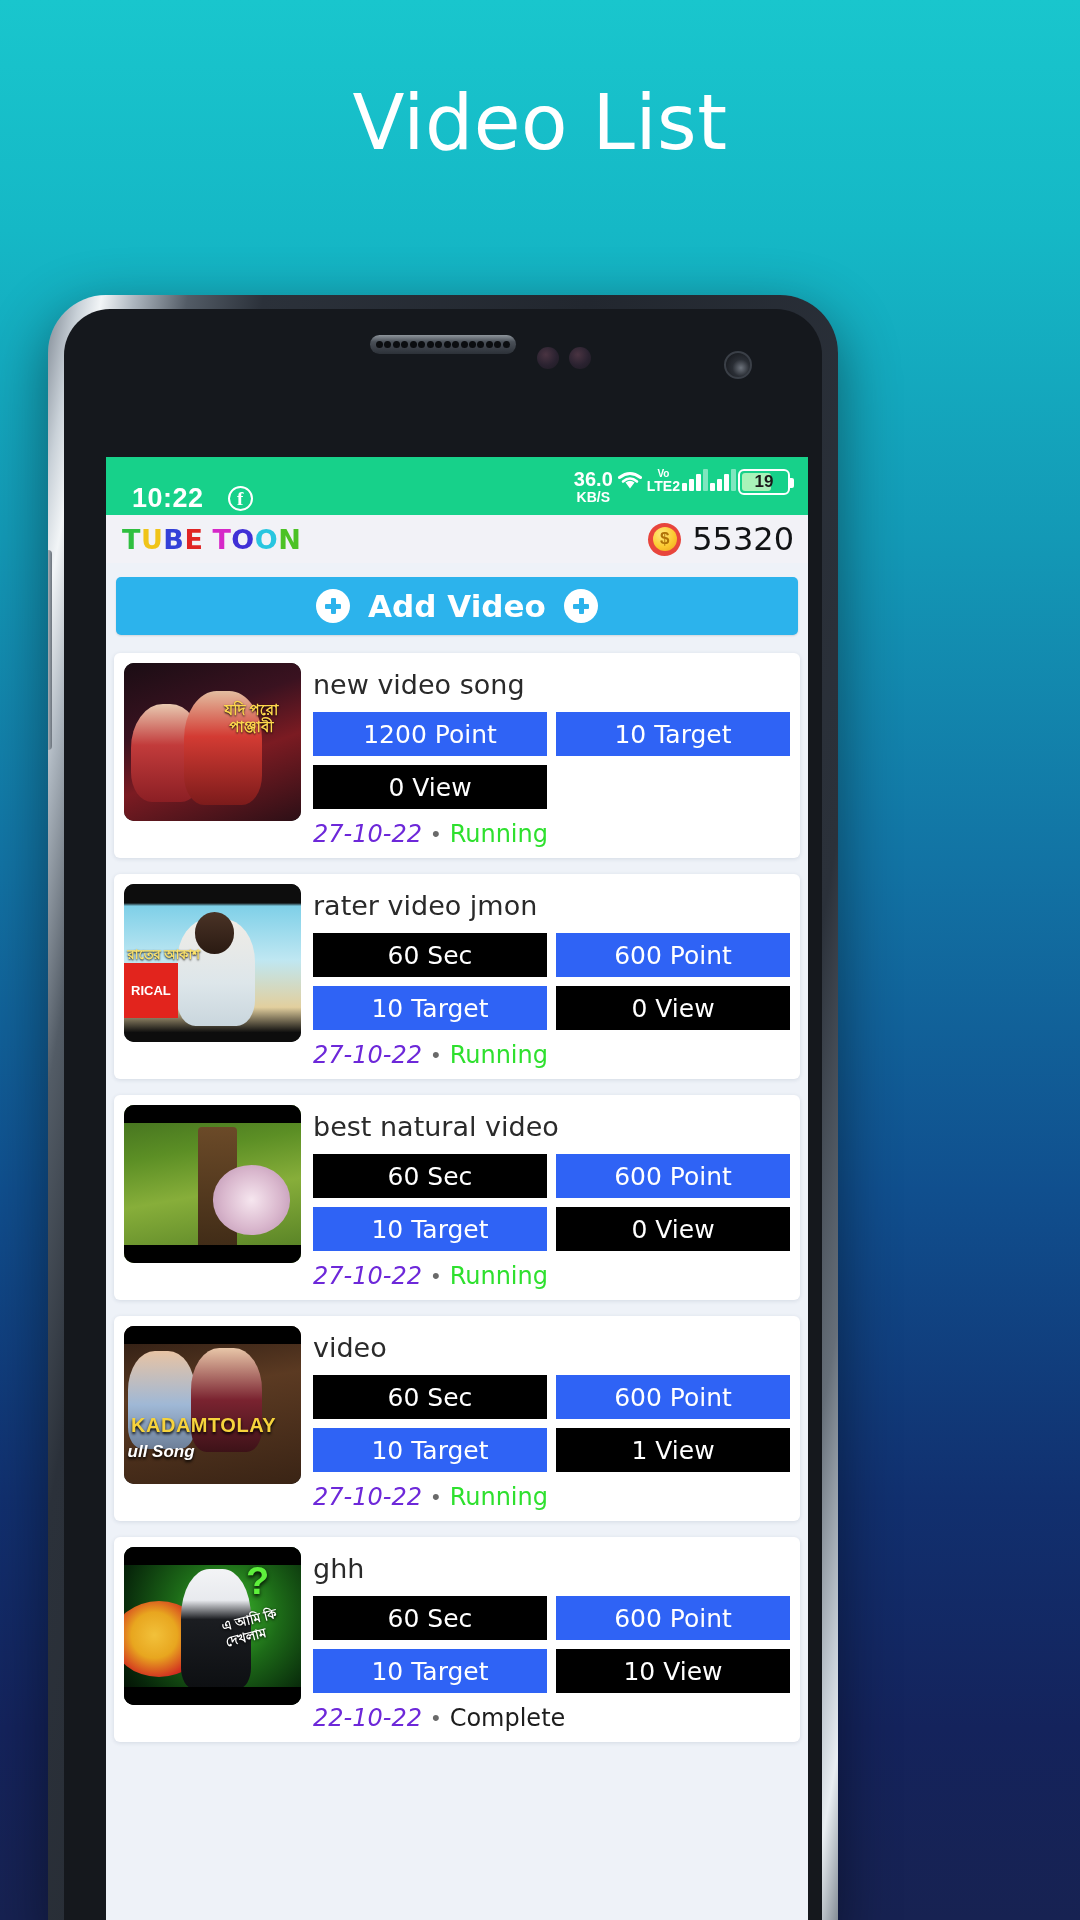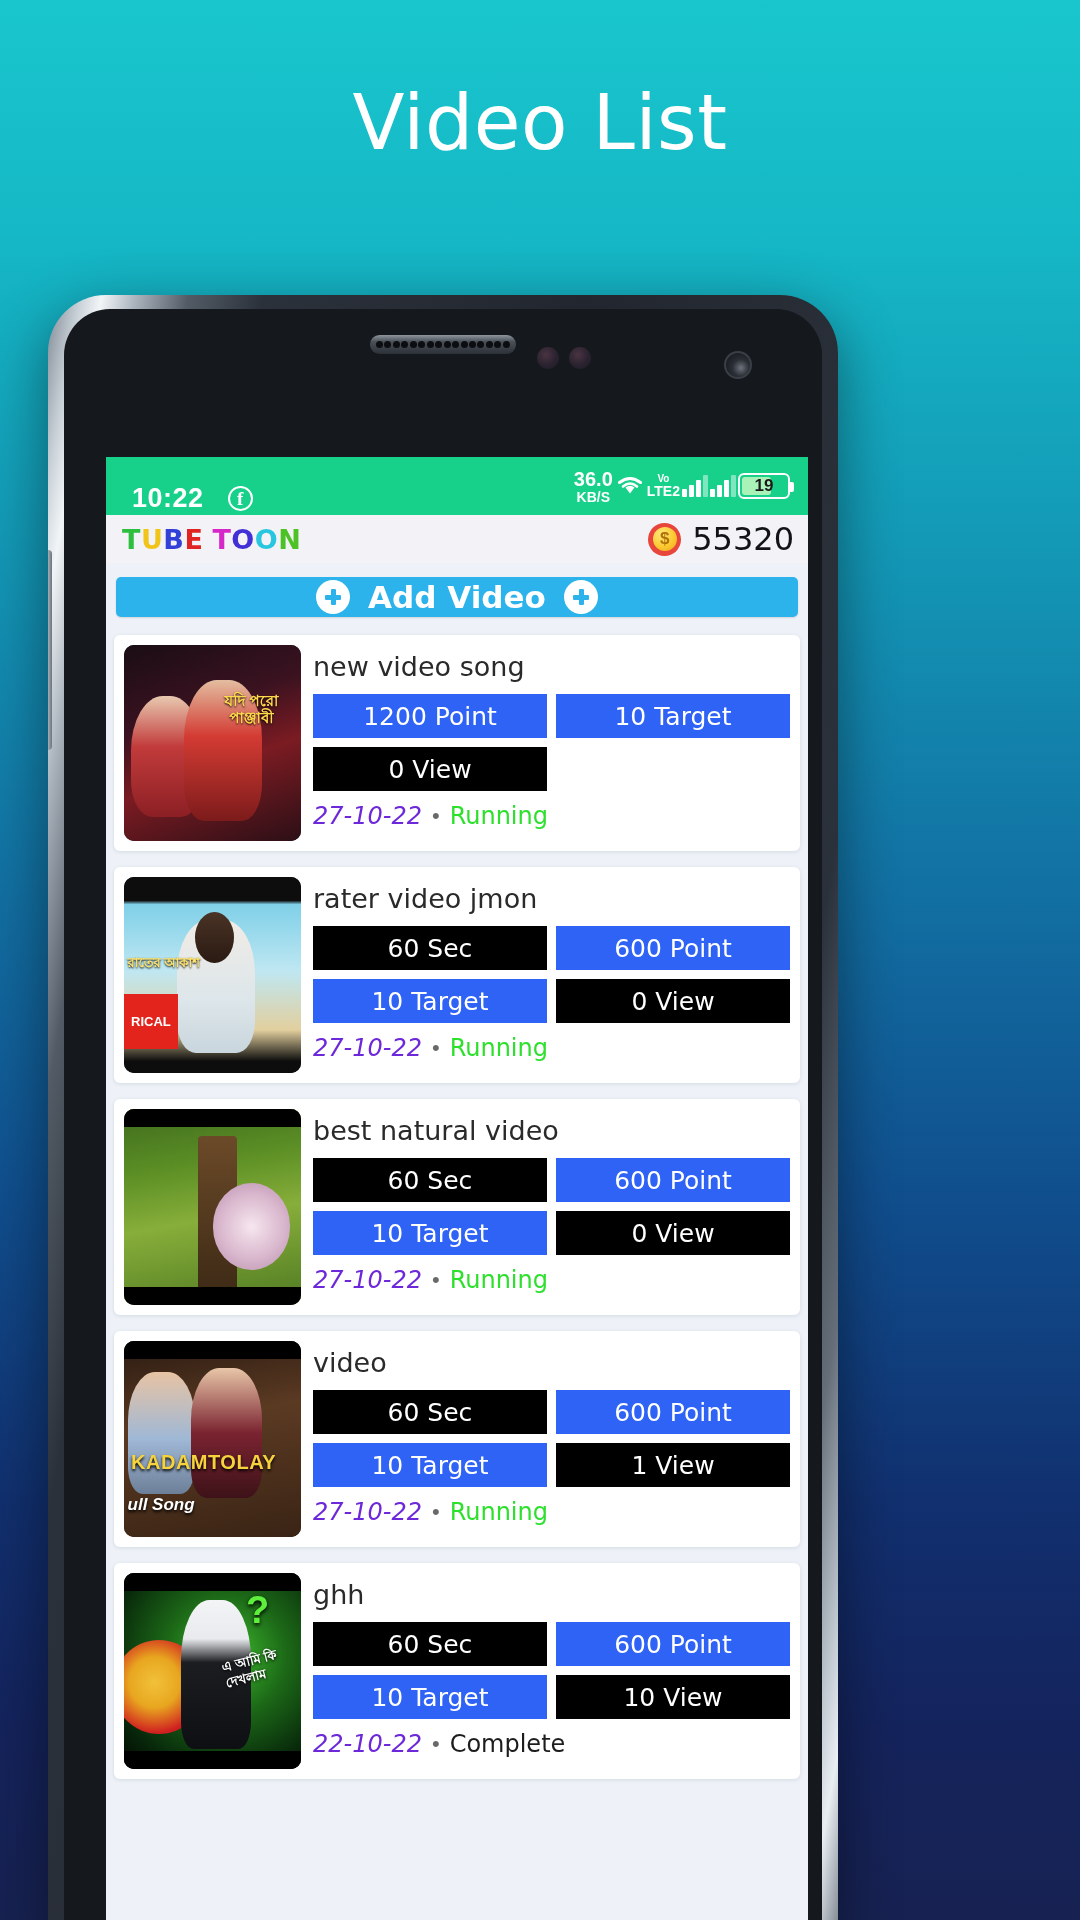--- a/index.html
+++ b/index.html
@@ -78,21 +78,21 @@
     display:flex; align-items:center; justify-content:space-between;
     padding:0 18px 0 26px; color:#ffffff;
   }
   .sb-left { display:flex; align-items:center; gap:24px;margin-top:25px; }
   .sb-time { font-size:27px; font-weight:700; letter-spacing:0.5px; }
   .fb-icon {
     width:25px; height:25px; border-radius:50%;
     border:2px solid #ffffff; display:flex; align-items:center; justify-content:center;
     font-size:19px; font-weight:700; font-family:"Liberation Serif", serif; line-height:1;
   }
-  .sb-right { display:flex; align-items:center; gap:2px; }
+  .sb-right { display:flex; align-items:flex-start; gap:2px; }
   .kbs { display:flex; flex-direction:column; align-items:center; line-height:1; }
   .kbs .v { font-size:20px; font-weight:700; }
   .kbs .u { font-size:14px; font-weight:700; margin-top:1px; }
   .volte { display:flex; flex-direction:column; align-items:center; line-height:1; font-weight:700;}
   .volte .a { font-size:10px; }
   .volte .b { font-size:14px; }
   .bars { display:flex; align-items:flex-end; gap:2px; height:22px; }
   .bars b { display:block; width:5px; background:#ffffff; border-radius:1px; }
   .bars b:nth-child(1){height:8px;} .bars b:nth-child(2){height:12px;}
   .bars b:nth-child(3){height:17px;} .bars b:nth-child(4){height:22px;opacity:.45;}
@@ -122,42 +122,42 @@
     width:24px; height:24px; border-radius:50%;
     background: radial-gradient(circle at 35% 30%, #ffe87a 0%, #fcc931 55%, #eda21a 100%);
     display:flex; align-items:center; justify-content:center;
     font-size:17px; font-weight:800; color:#b07208; font-family:"Liberation Sans",sans-serif;
   }
   .coin-val { font-size:32px; color:#111315; font-family:"DejaVu Sans", sans-serif; }
 
   
   .addvideo-wrap { padding:14px 10px 0 10px; }
   .addvideo {
-    height:40px; background:#2cb3ec; border-radius:5px;
+    height:58px; background:#2cb3ec; border-radius:5px;
     display:flex; align-items:center; justify-content:center; gap:18px;
     color:#ffffff; box-shadow:0 1px 2px rgba(0,0,0,0.12);
   }
   .plus {
     width:34px; height:34px; border-radius:50%; background:#ffffff;
     position:relative; flex:none;
   }
   .plus::before,.plus::after{content:"";position:absolute;background:#2cb3ec;border-radius:1px;}
   .plus::before{left:9px;right:9px;top:15px;height:5px;}
   .plus::after{top:9px;bottom:9px;left:15px;width:5px;}
   .addvideo-label { font-size:31px; font-weight:700; font-family:"DejaVu Sans",sans-serif; }
 
   
   .list { padding:18px 8px 0 8px; }
   .card {
     background:#ffffff; border-radius:6px; margin-bottom:16px;
     box-shadow:0 1px 4px rgba(40,60,90,0.13);
     display:flex; padding:10px; gap:12px;
   }
   .thumb {
-    width:177px; height:196px; flex:none; border-radius:10px;
+    width:177px; height:158px; flex:none; border-radius:10px;
     background:#0a0a0a; overflow:hidden; position:relative;
   }
   .thumb .art { position:absolute; inset:0; }
   .meta { flex:1; display:flex; flex-direction:column; padding-top:6px; }
   .vtitle {
     font-size:27px; color:#2a2a2a; margin-bottom:12px;
     font-family:"DejaVu Sans",sans-serif; white-space:nowrap; overflow:hidden;
   }
   .chips { display:grid; grid-template-columns:1fr 1fr; gap:9px; }
   .chip {

